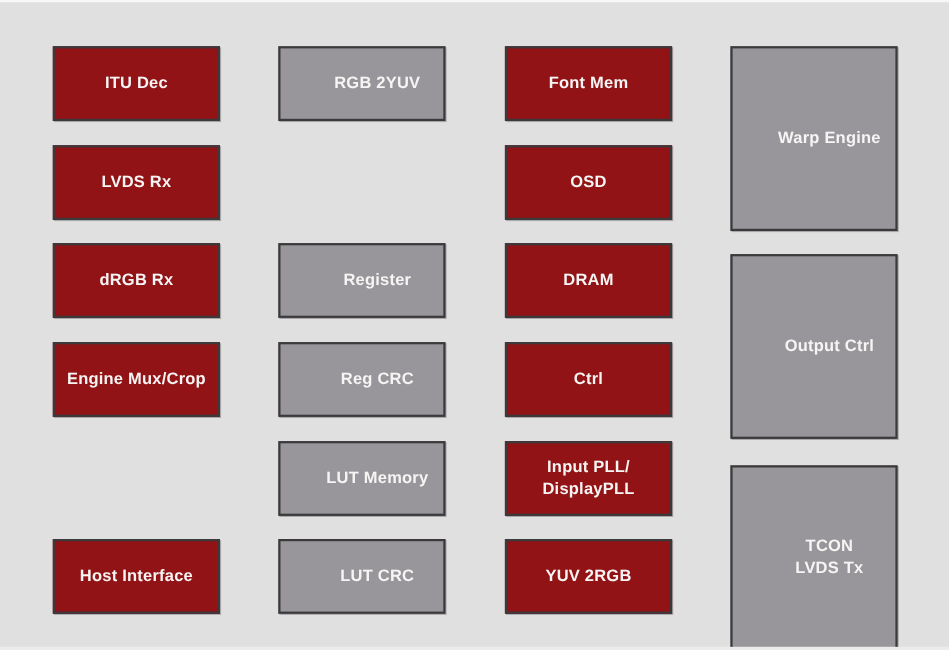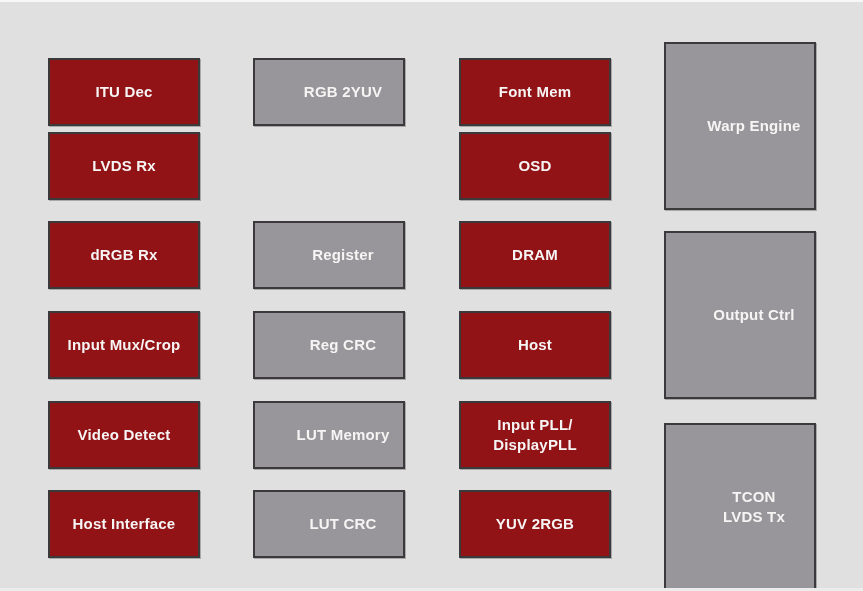--- a/index.html
+++ b/index.html
@@ -40,54 +40,53 @@
   .gray { background: var(--block_gray, #98969a); padding-left: 28px; }
   .tall { height: 168px; }
 
   
   .c1 { left: 48px; }
   .c2 { left: 253px; }
   .c3 { left: 459px; }
   .c4 { left: 664px; }
 
   
-  .r1 { top: 56px; }
+  .r1 { top: 40px; }
   .r2 { top: 130px; }
   .r3 { top: 219px; }
   .r4 { top: 309px; }
   .r5 { top: 399px; }
   .r6 { top: 488px; }
 
   
   .t1 { top: 40px; }
   .t2 { top: 229px; }
   .t3 { top: 421px; }
 </style>
 </head>
 <body>
 
 <div class="canvas">
 
   <div class="block red c1 r1">ITU Dec</div>
   <div class="block red c1 r2">LVDS Rx</div>
   <div class="block red c1 r3">dRGB Rx</div>
-  <div class="block red c1 r4">Input Mux/Crop</div>
-  <div class="block red c1 r5">Video Detect</div>
+  <div class="block red c1 r4">Engine Mux/Crop</div>
   <div class="block red c1 r6">Host Interface</div>
 
   <div class="block gray c2 r1">RGB 2YUV</div>
   <div class="block gray c2 r3">Register</div>
   <div class="block gray c2 r4">Reg CRC</div>
   <div class="block gray c2 r5">LUT Memory</div>
   <div class="block gray c2 r6">LUT CRC</div>
 
   <div class="block red c3 r1">Font Mem</div>
   <div class="block red c3 r2">OSD</div>
   <div class="block red c3 r3">DRAM</div>
-  <div class="block red c3 r4">Host</div>
+  <div class="block red c3 r4">Ctrl</div>
   <div class="block red c3 r5">Input PLL/
 DisplayPLL</div>
   <div class="block red c3 r6">YUV 2RGB</div>
 
   <div class="block gray tall c4 t1">Warp Engine</div>
   <div class="block gray tall c4 t2">Output Ctrl</div>
   <div class="block gray tall c4 t3">TCON
 LVDS Tx</div>
 
 </div>

